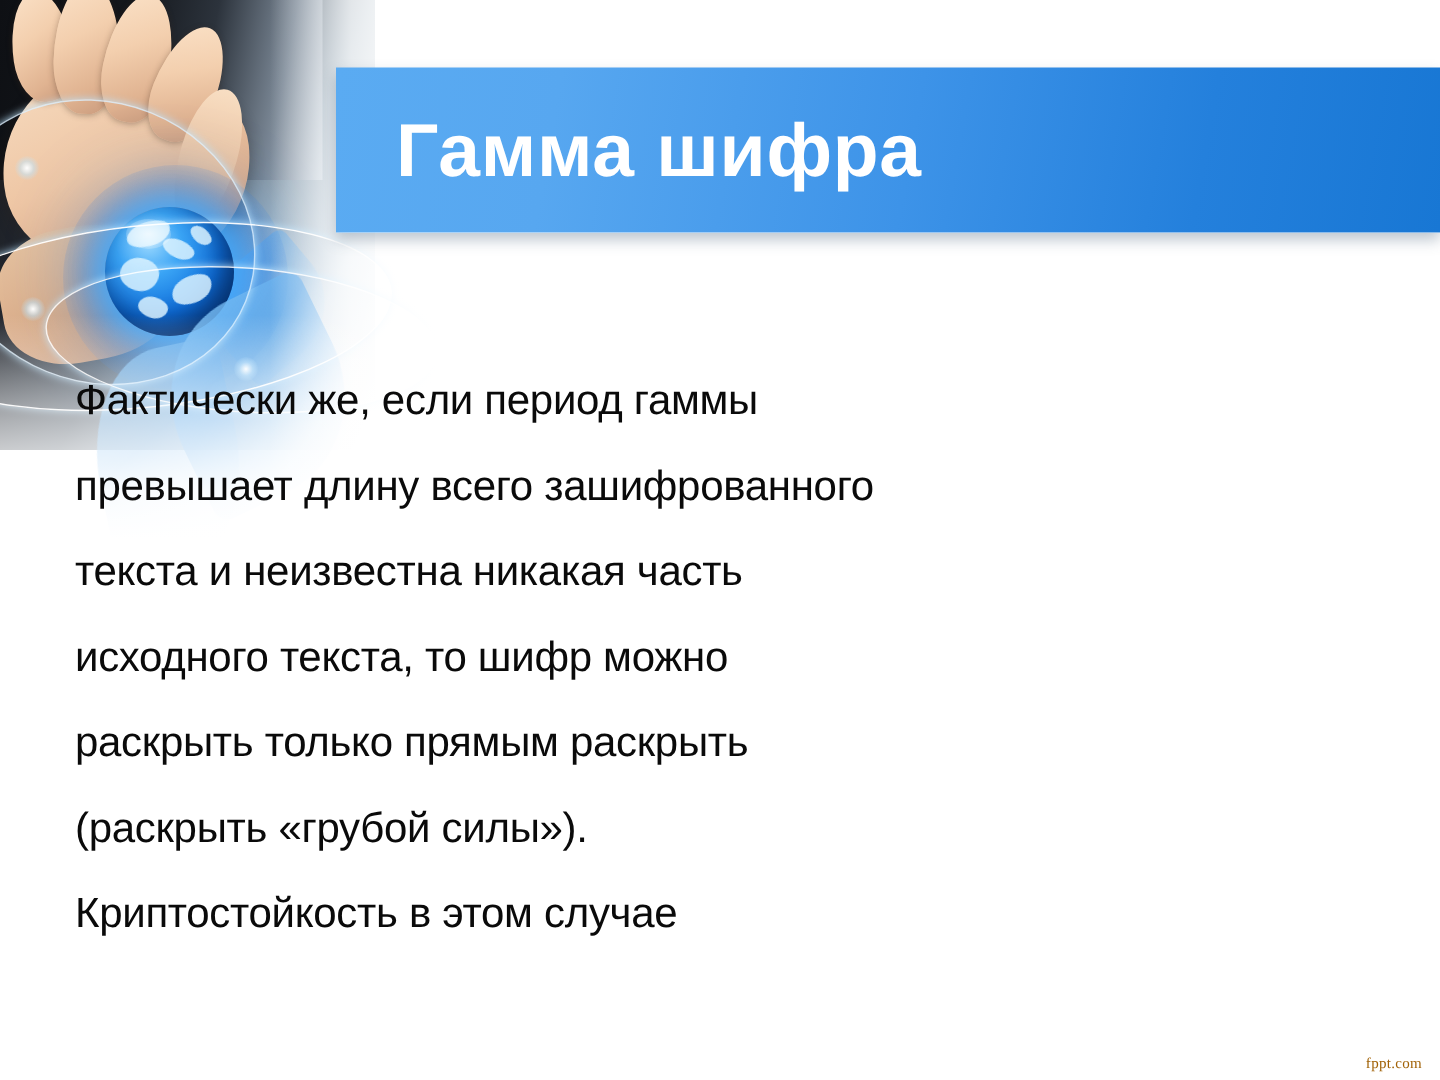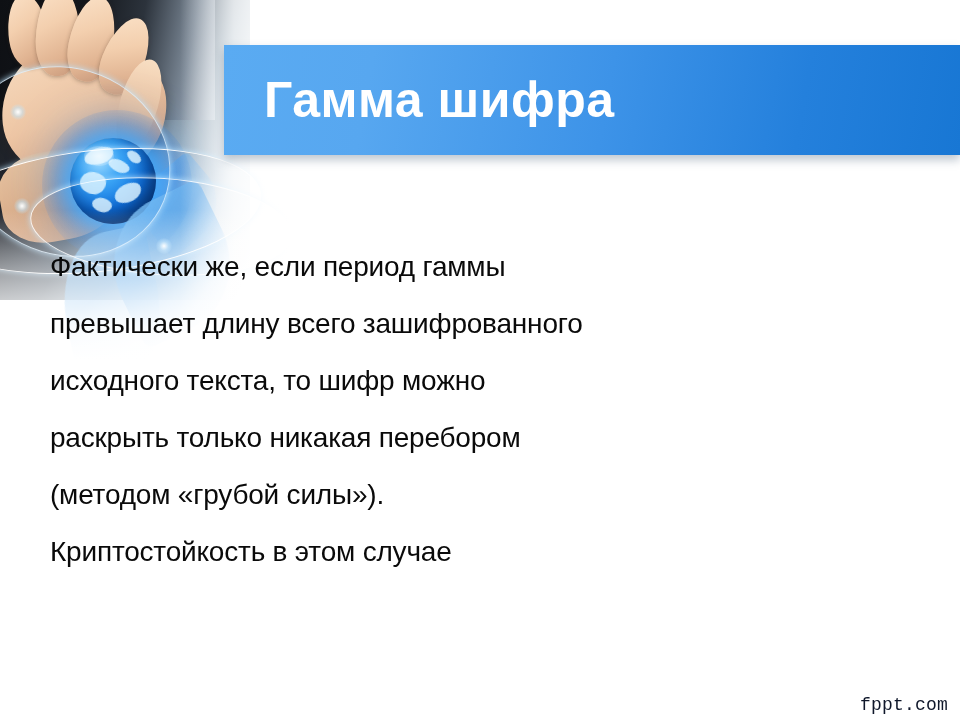--- a/index.html
+++ b/index.html
@@ -238,23 +238,23 @@
     white-space: nowrap;
     position: relative;
     z-index: 3;
   }
 
   
   #watermark {
     position: absolute;
     right: 12px;
     bottom: 5px;
-    font-family: Liberation Mono, monospace;
-    font-size: 18px;
-    color: #0f172a;
+    font-family: Liberation Serif, serif;
+    font-size: 10px;
+    color: #a16207;
     letter-spacing: 0.2px;
   }
 </style>
 </head>
 <body>
 
 <div id="slide">
 
   <div id="hero">
     <div class="hero-dark"></div>
@@ -294,21 +294,22 @@
     <div class="hero-fade-bottom"></div>
   </div>
 
   <div id="title-bar">
     <div id="title-text">Гамма шифра</div>
   </div>
 
   <div id="body-text">
     <div class="tline">Фактически же, если период гаммы</div>
     <div class="tline">превышает длину всего зашифрованного</div>
+    <div class="tline">текста и неизвестна никакая часть</div>
     <div class="tline">исходного текста, то шифр можно</div>
-    <div class="tline">раскрыть только никакая перебором</div>
-    <div class="tline">(методом «грубой силы»).</div>
+    <div class="tline">раскрыть только прямым раскрыть</div>
+    <div class="tline">(раскрыть «грубой силы»).</div>
     <div class="tline">Криптостойкость в этом случае</div>
   </div>
 
   <div id="watermark">fppt.com</div>
 
 </div>
 
 </body></html>

